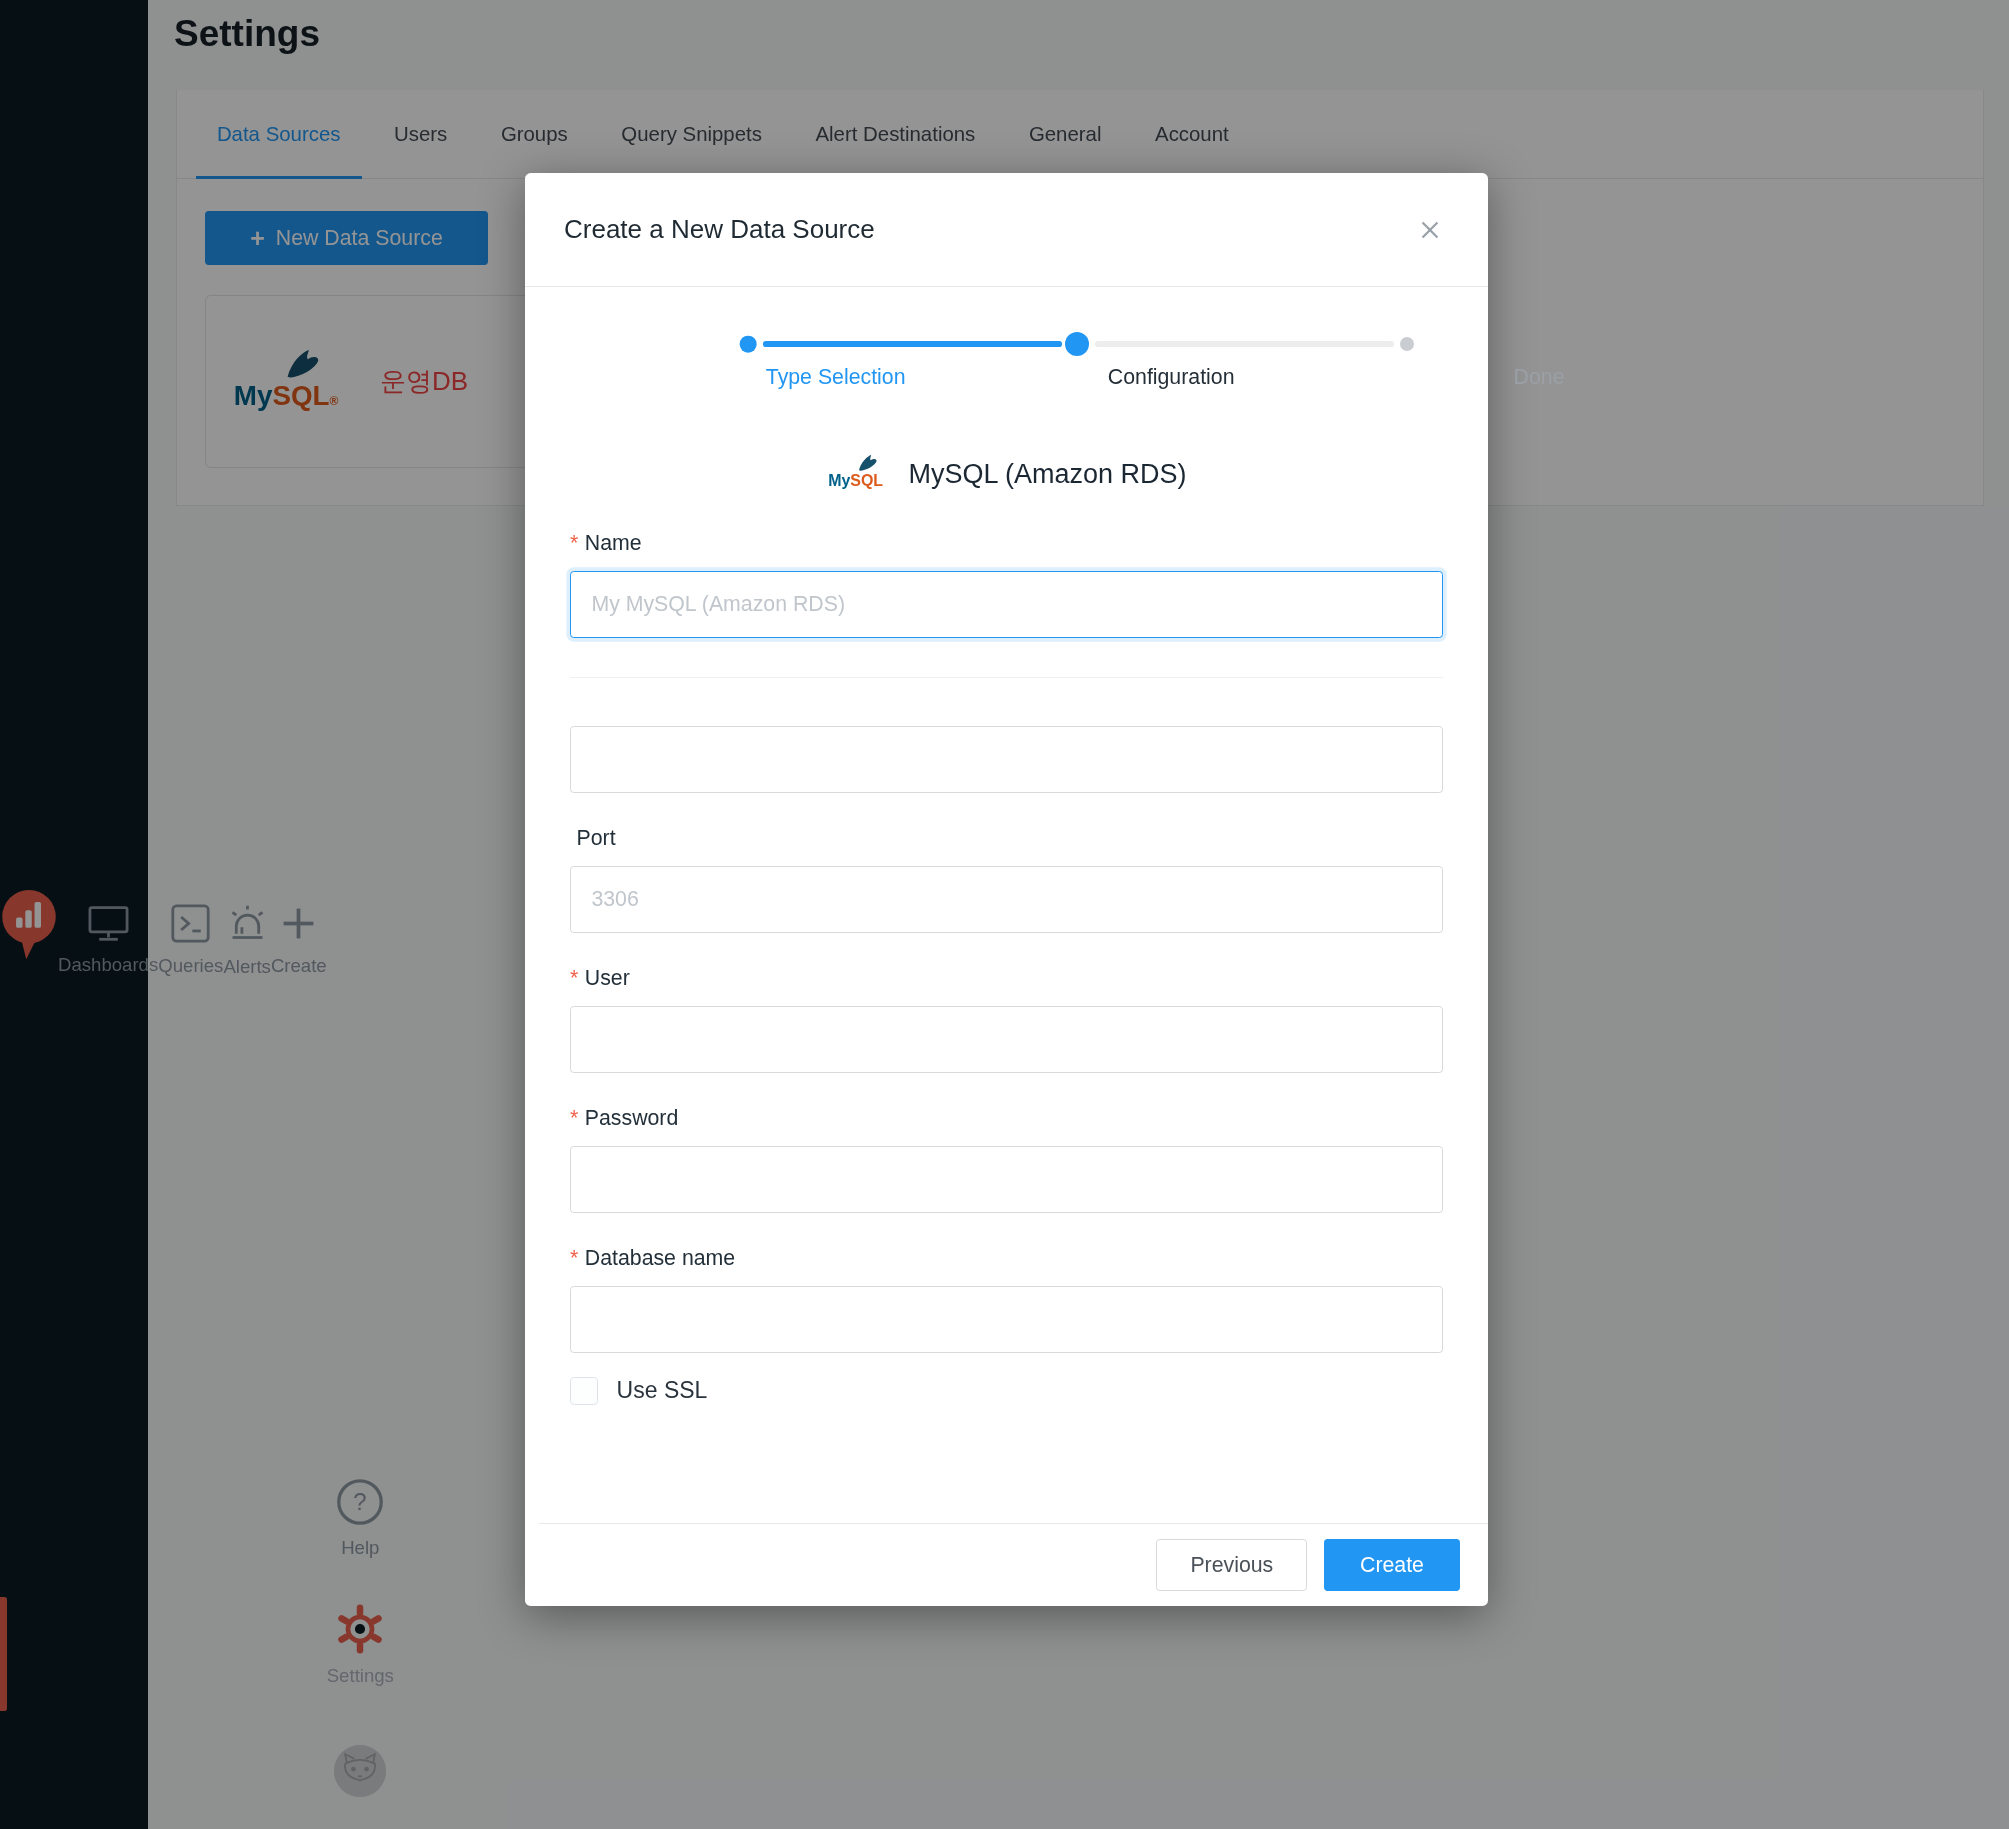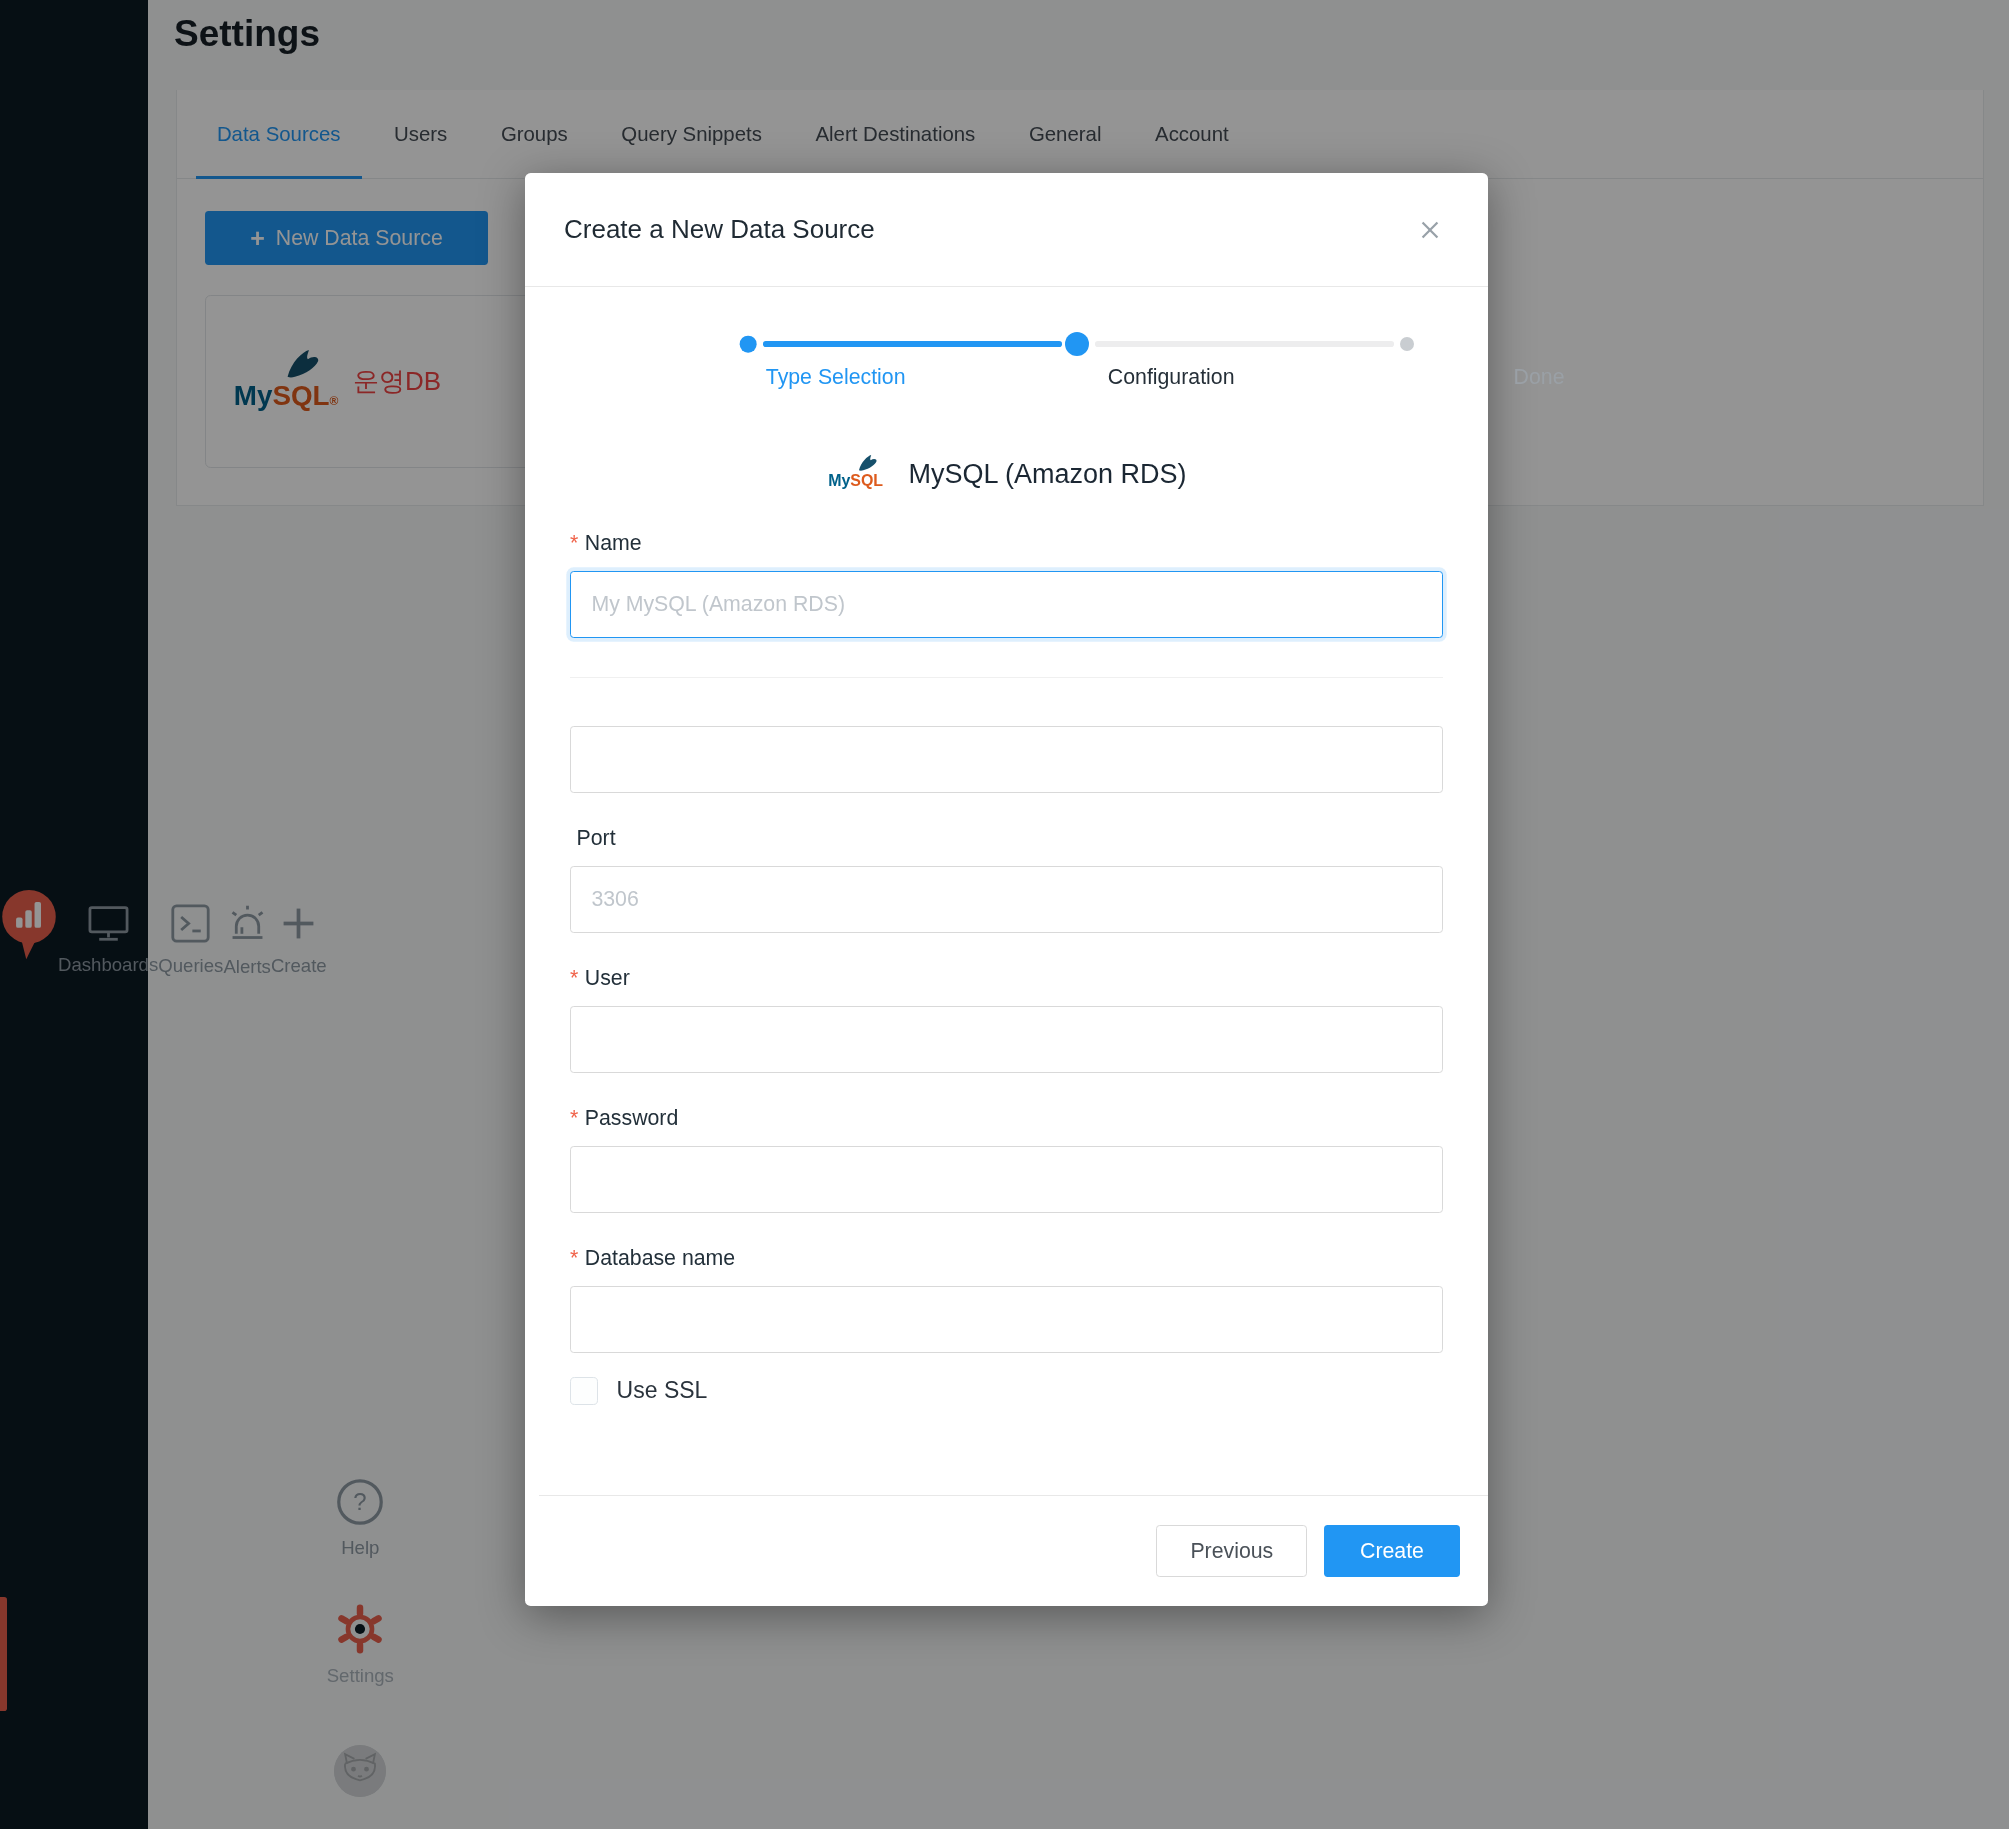--- a/index.html
+++ b/index.html
@@ -31,21 +31,21 @@
   .tabs{height:89px;border-bottom:0.9px solid #e6e9eb;display:flex;align-items:center;padding-left:18.6px;}
   .tab{position:relative;height:89px;display:flex;align-items:center;padding:0 21.3px;margin-right:11px;
     font-size:20.4px;color:#454d55;cursor:pointer;white-space:nowrap;}
   .tab.active{color:var(--accent);}
   .tab.active::after{content:"";position:absolute;left:0;right:0;bottom:-0.9px;height:3.7px;background:var(--accent);}
   .new-ds-btn{position:absolute;left:28px;top:121px;width:283px;height:54px;background:var(--accent);
     border:none;border-radius:3.7px;color:#fff;font-size:21.3px;display:flex;align-items:center;justify-content:center;
     gap:11px;cursor:pointer;font-family:inherit;}
   .new-ds-btn .plus{font-size:25px;font-weight:700;line-height:1;}
   .ds-card{position:absolute;left:28px;top:205px;width:482px;height:173px;border:0.9px solid #e2e5e8;
-    border-radius:5.6px;background:#fff;display:flex;align-items:center;padding-left:24px;gap:6px;cursor:pointer;}
+    border-radius:5.6px;background:#fff;display:flex;align-items:center;padding-left:24px;gap:33px;cursor:pointer;}
   .ds-card .ds-name{font-size:26px;color:#ef4444;}
 
   
   .overlay{position:absolute;inset:0;background:rgba(0,0,0,0.42);z-index:5;}
   .modal{position:absolute;left:525px;top:173px;width:963px;height:1433px;background:#fff;border-radius:5.6px;
     box-shadow:0 9.3px 45px rgba(0,0,0,0.38);z-index:10;}
   .modal-header{height:114px;border-bottom:0.9px solid #e8e8e8;display:flex;align-items:center;padding:0 39px;}
   .modal-title{font-size:26px;font-weight:500;color:#1f2a33;}
   .modal-close{margin-left:auto;background:none;border:none;cursor:pointer;padding:5.6px;line-height:0;}
   .modal-body{padding:0 45px;}
@@ -79,21 +79,21 @@
   .field input::placeholder{color:#c0c6cc;}
   .field input.focused{border:1.9px solid var(--accent);box-shadow:0 0 0 3.7px rgba(33,150,243,0.15);}
   .form-divider{margin-top:39px;height:0.9px;background:#f0f0f0;}
 
   
   .ssl-row{margin-top:24px;display:flex;align-items:center;gap:18.6px;cursor:pointer;}
   .checkbox{width:28px;height:28px;border:1.9px solid #dde3e8;border-radius:4.6px;background:#fdfefe;}
   .ssl-row .ssl-lbl{font-size:23px;color:#2a333c;}
 
   
-  .modal-footer{position:absolute;left:0;right:0;bottom:0;height:111px;border-top:0.9px solid #e8e8e8;
+  .modal-footer{position:absolute;left:0;right:0;bottom:0;height:83px;border-top:0.9px solid #e8e8e8;
     display:flex;align-items:center;justify-content:flex-end;gap:16.7px;padding-right:28px;margin-left:14px;}
   .btn{height:52px;border-radius:3.7px;font-size:21.3px;cursor:pointer;font-family:inherit;}
   .btn.prev{width:151px;background:#fff;border:0.9px solid #d9d9d9;color:#4a5158;}
   .btn.create{width:136px;background:var(--accent);border:none;color:#fff;}
 </style>
 </head>
 <body>
 
 <div class="stage">
 

